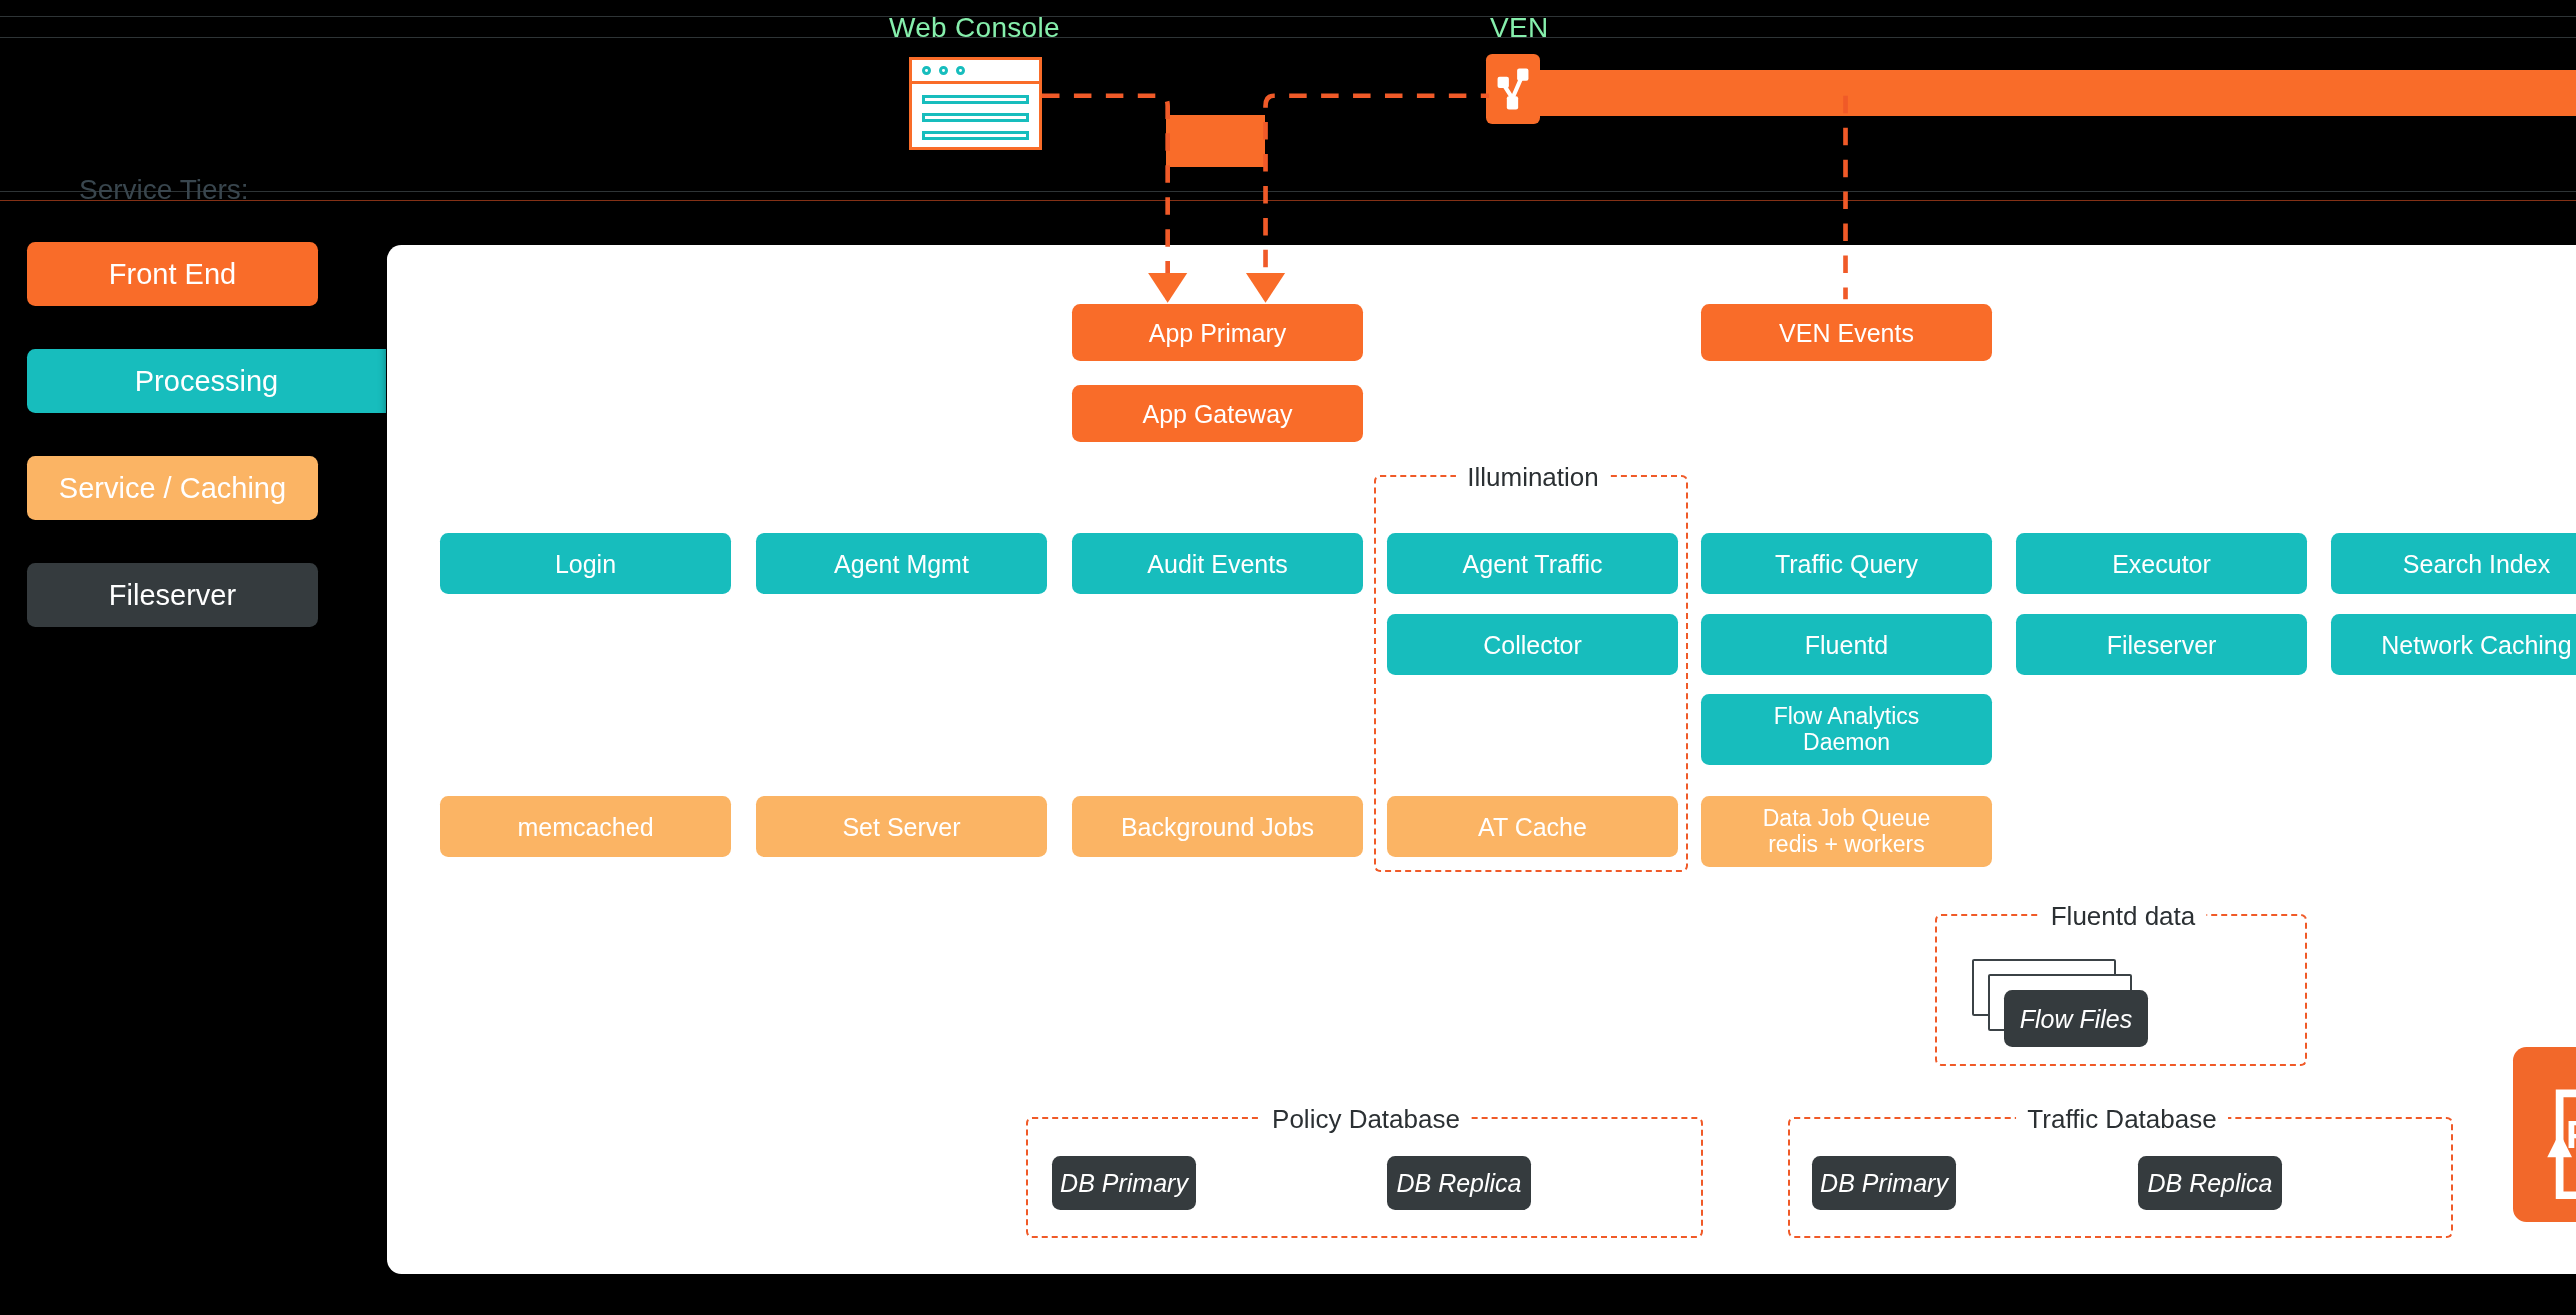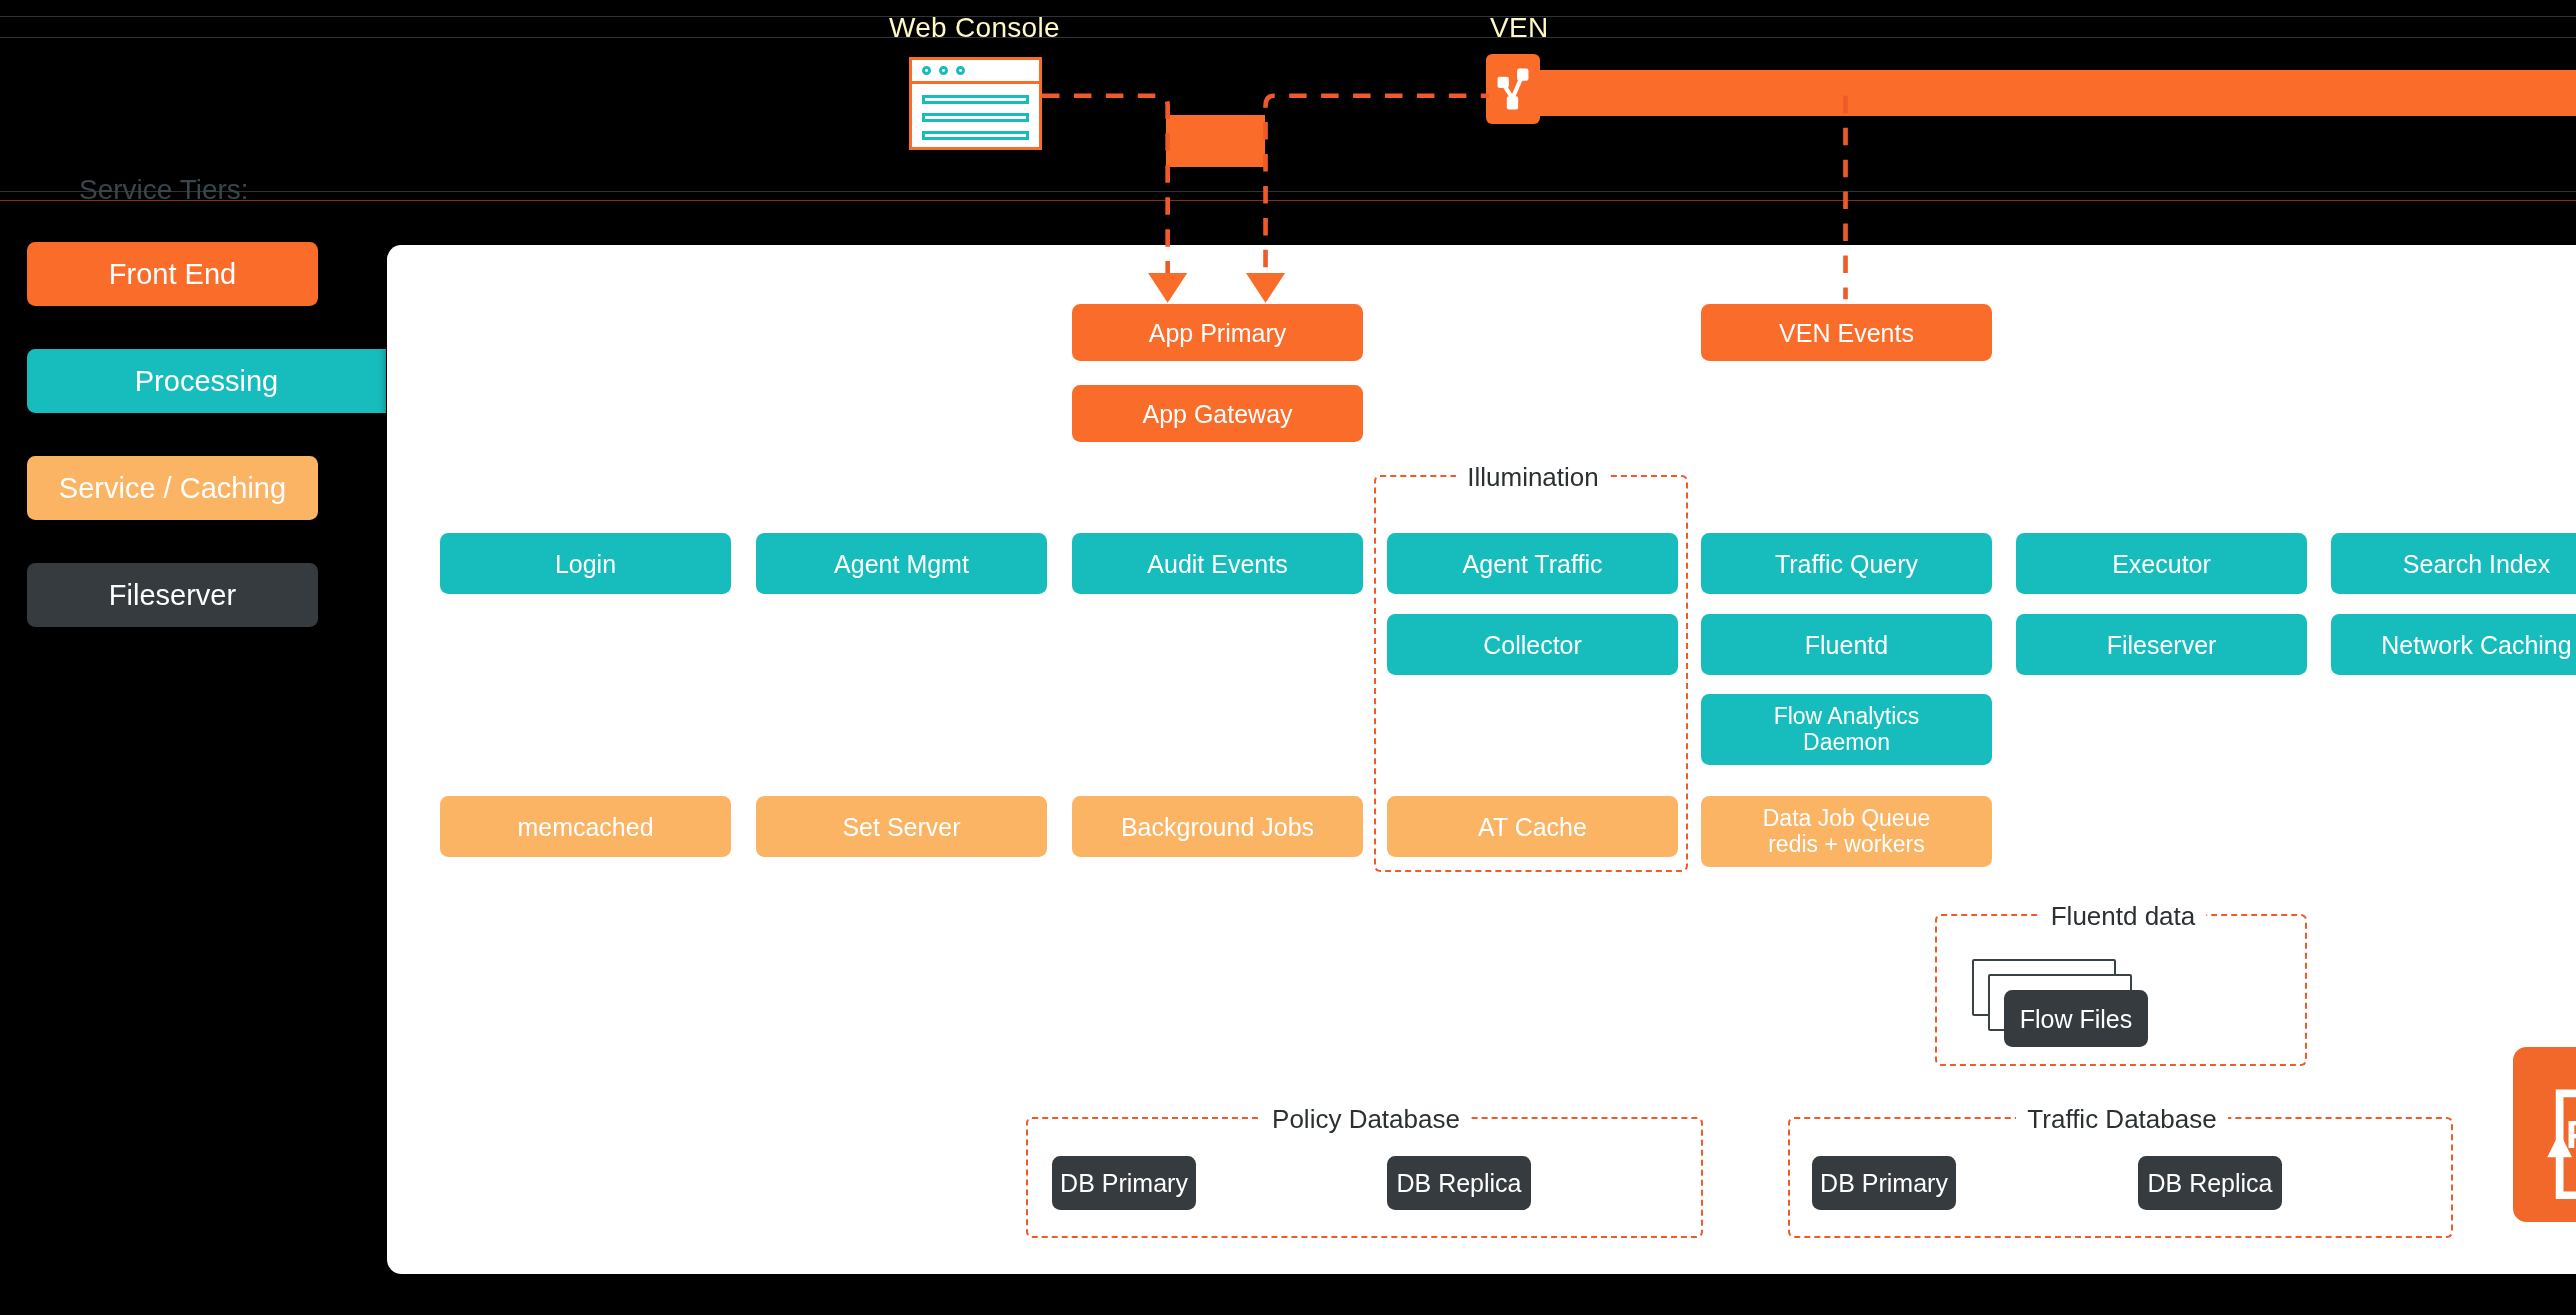--- a/index.html
+++ b/index.html
@@ -14,21 +14,21 @@
     background:#000000;
     overflow:hidden;
   }
 
   
   .guide{position:absolute;left:0;width:2785px;height:0.5px;background:#2e3436;}
 
   
   .toplabel{
     position:absolute;
-    color:#fef9c3;
+    color:#86efac;
     font-size:28px;
     letter-spacing:0.3px;
     white-space:nowrap;
   }
 
   
   .tierlabel{
     position:absolute;
     color:#39464e;
     font-size:28px;
@@ -70,21 +70,21 @@
     color:#ffffff;
     font-size:25px;
     line-height:1.12;
     padding:0 4.1px;
     box-sizing:border-box;
     white-space:pre-line;
   }
   .node.frontend{background:#f96c29;}
   .node.processing{background:#17bdbd;}
   .node.caching{background:#fbb464;}
-  .node.persistence{background:#353b3e;}
+  .node.persistence{background:#353b3e;font-style:italic;}
 
   
   .group{
     position:absolute;
     border:2.6px dashed #f05a28;
     border-radius:6.2px;
     box-sizing:border-box;
   }
   .group-title{
     position:absolute;

